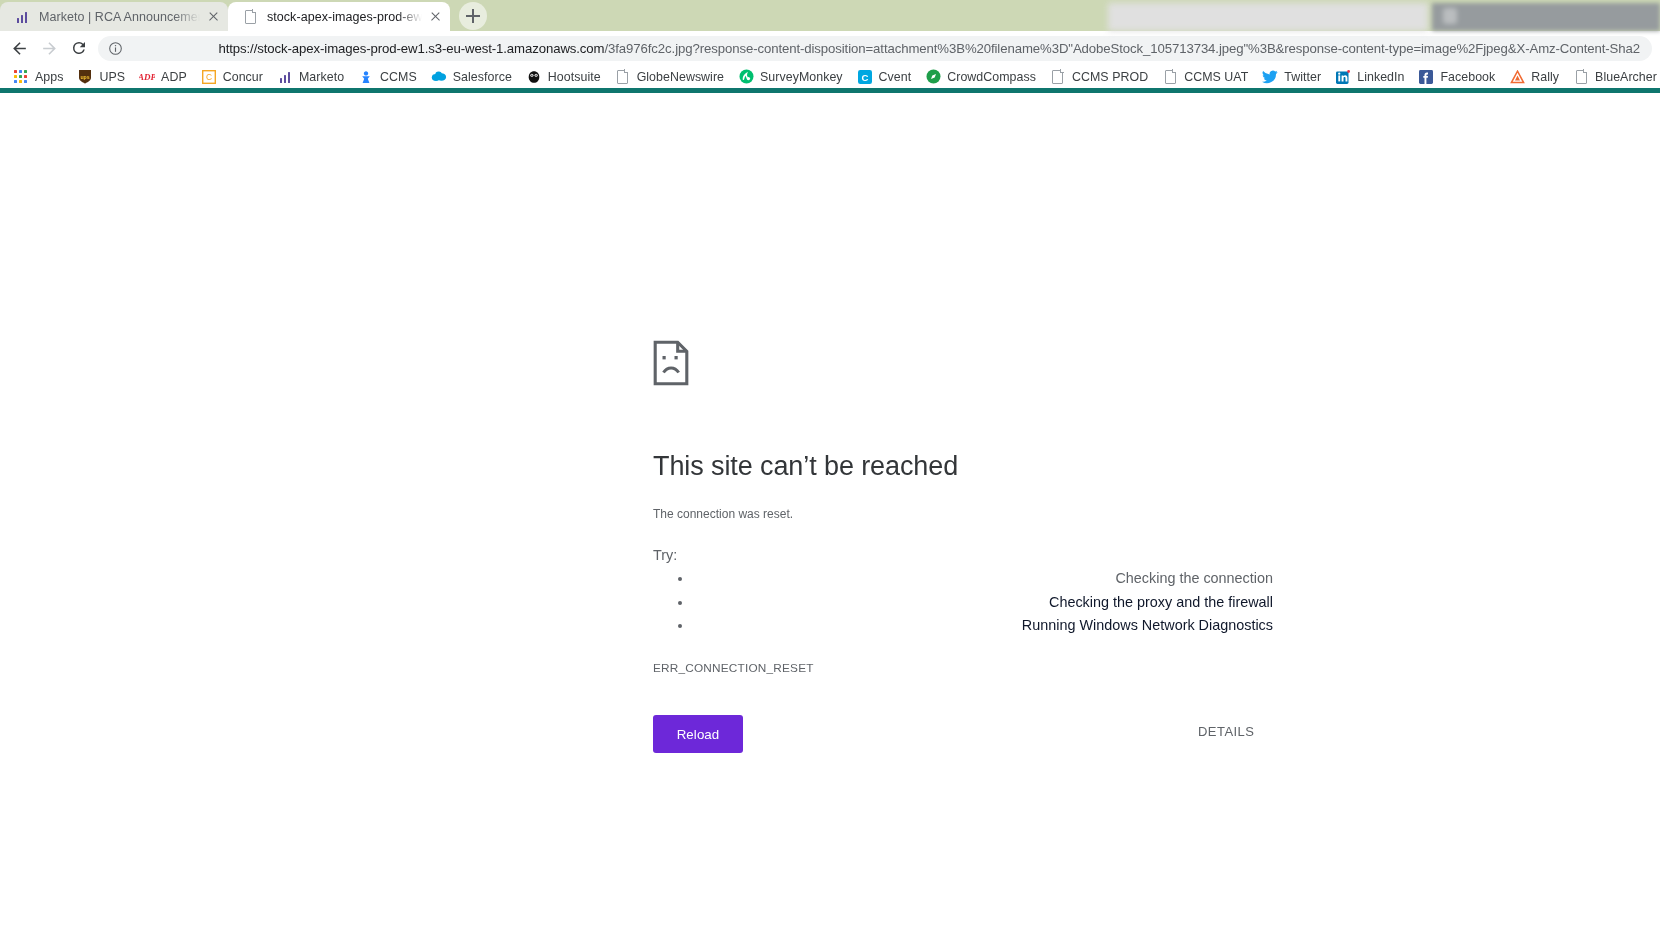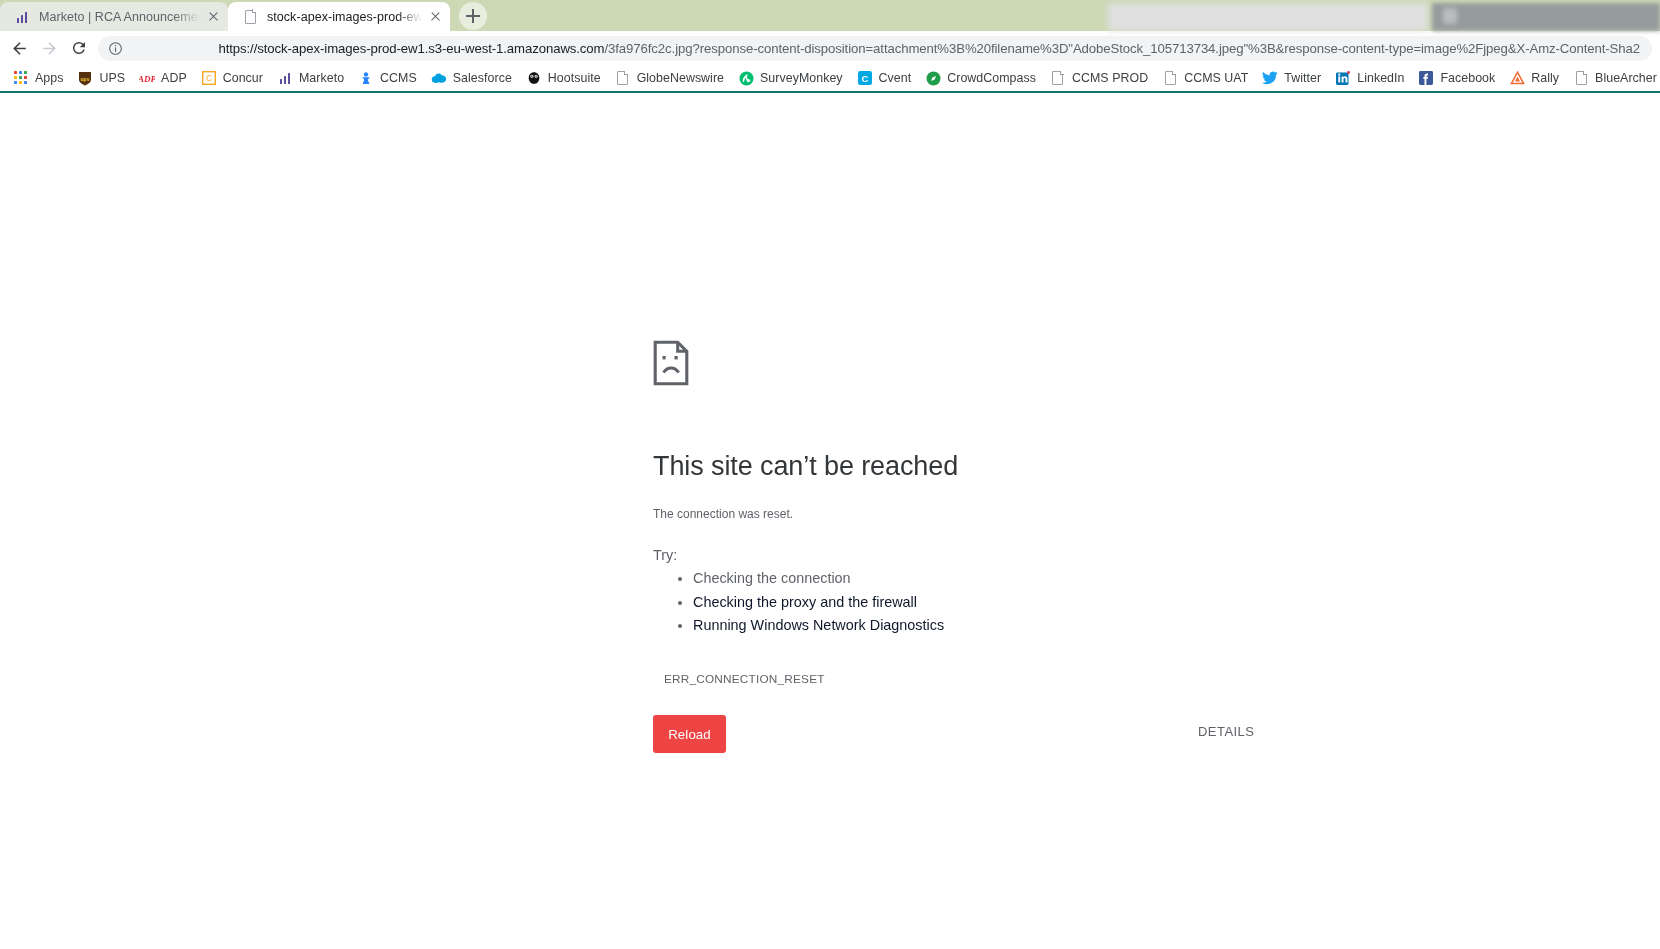--- a/index.html
+++ b/index.html
@@ -186,21 +186,21 @@
   .omni-url .host { color: #202124; }
 
   
   .bookmarks {
     height: 28px;
     background: #ffffff;
     display: flex;
     align-items: center;
     padding: 0 4px 0 6px;
     box-sizing: border-box;
-    border-bottom: 2px solid #0f766e;
+    border-bottom: 5px solid #0f766e;
   }
   .bm {
     display: flex;
     align-items: center;
     height: 22px;
     padding: 0 7px;
     border-radius: 4px;
     flex: 0 0 auto;
     white-space: nowrap;
   }
@@ -291,45 +291,46 @@
   }
   .err-list {
     margin: 4px 0 0 0;
     padding-left: 40px;
     list-style: disc;
   }
   .err-list li {
     font-size: 14.4px;
     color: #5f6368;
     line-height: 1.62;
+    text-align: right;
   }
   .err-list li::marker { color: #5f6368; }
   .err-list li a {
     color: #0f172a;
     text-decoration: none;
   }
   .err-code {
-    margin: 11px;
+    margin: 0;
     padding-top: 24px;
     font-size: 11.8px;
     color: #5f6368;
     letter-spacing: 0.2px;
   }
   .btnrow {
     position: absolute;
     left: 653px;
     top: 622px;
     width: 620px;
     height: 38px;
   }
   .reload-btn {
     position: absolute;
     left: 0; top: 0;
-    width: 73px; height: 38px;
-    background: #ef4444;
+    width: 90px; height: 38px;
+    background: #6d28d9;
     color: #ffffff;
     border: none;
     border-radius: 3px;
     font-family: "Liberation Sans", sans-serif;
     font-size: 13.3px;
     letter-spacing: 0.1px;
     cursor: pointer;
     padding: 8px;
   }
   .details-btn {

